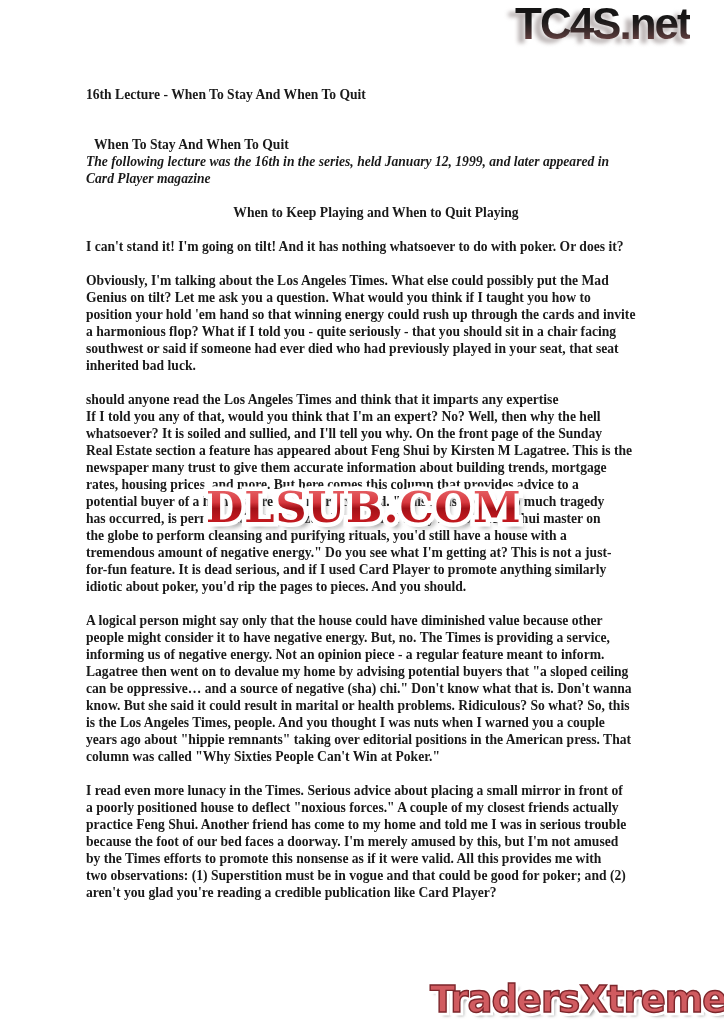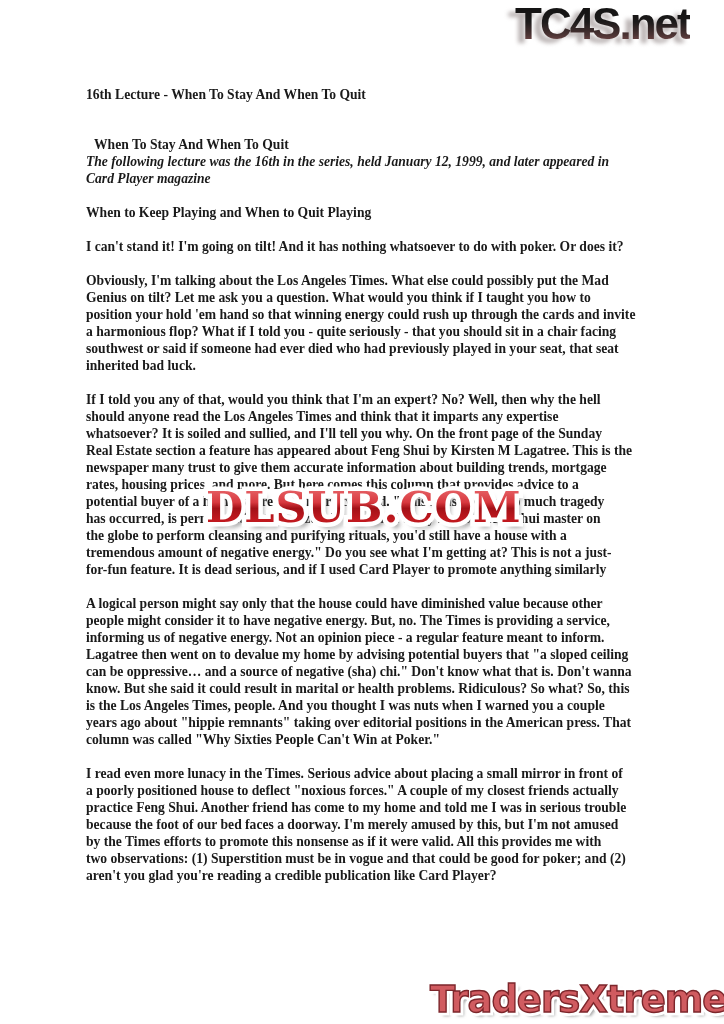--- a/index.html
+++ b/index.html
@@ -4,21 +4,21 @@
 <style>
   html,body{margin:0;padding:0;}
   body{
     width:724px;height:1024px;position:relative;background:#ffffff;overflow:hidden;
     font-family:"Liberation Serif", serif;color:#1a1a1a;
   }
   .page{position:absolute;left:86px;top:86px;width:580px;}
   .block{margin:0 0 17px 0;}
   .block.title{margin-bottom:33px;}
   .block.heading{margin-bottom:0;font-weight:bold;margin-left:8px;}
-  .block.heading2{font-weight:bold;}
+  .block.heading2{font-weight:bold;text-align:center;}
   .block.italic{font-style:italic;}
   .line{font-size:13.6px;line-height:17px;white-space:nowrap;font-weight:bold;}
   
   .wm{position:absolute;line-height:1;}
   .wm span{position:absolute;left:0;top:0;white-space:nowrap;}
   
   .wm-tc4s{right:7px;top:2px;width:212px;height:46px;
     font-family:"Liberation Sans", sans-serif;font-weight:900;font-size:44px;letter-spacing:-2px;}
   .wm-tc4s .back{color:#b9b2b2;transform:translate(3px,4px);filter:blur(2px);}
   .wm-tc4s .front{
@@ -66,31 +66,32 @@
     </div>
     <div class="block para">
       <div class="line">Obviously, I'm talking about the Los Angeles Times. What else could possibly put the Mad</div>
       <div class="line">Genius on tilt? Let me ask you a question. What would you think if I taught you how to</div>
       <div class="line">position your hold 'em hand so that winning energy could rush up through the cards and invite</div>
       <div class="line">a harmonious flop? What if I told you - quite seriously - that you should sit in a chair facing</div>
       <div class="line">southwest or said if someone had ever died who had previously played in your seat, that seat</div>
       <div class="line">inherited bad luck.</div>
     </div>
     <div class="block para">
+      <div class="line">should anyone read the Los Angeles Times and think that it imparts any expertise</div>
       <div class="line">If I told you any of that, would you think that I'm an expert? No? Well, then why the hell</div>
-      <div class="line">should anyone read the Los Angeles Times and think that it imparts any expertise</div>
       <div class="line">whatsoever? It is soiled and sullied, and I'll tell you why. On the front page of the Sunday</div>
       <div class="line">Real Estate section a feature has appeared about Feng Shui by Kirsten M Lagatree. This is the</div>
       <div class="line">newspaper many trust to give them accurate information about building trends, mortgage</div>
       <div class="line">rates, housing prices, and more. But here comes this column that provides advice to a</div>
       <div class="line">potential buyer of a home where a murder occurred. "This house, where so much tragedy</div>
       <div class="line">has occurred, is permanently stigmatized. If you hired every licensed feng shui master on</div>
       <div class="line">the globe to perform cleansing and purifying rituals, you'd still have a house with a</div>
       <div class="line">tremendous amount of negative energy." Do you see what I'm getting at? This is not a just-</div>
       <div class="line">for-fun feature. It is dead serious, and if I used Card Player to promote anything similarly</div>
+      <div class="line">idiotic about poker, you'd rip the pages to pieces. And you should.</div>
     </div>
     <div class="block para">
       <div class="line">A logical person might say only that the house could have diminished value because other</div>
       <div class="line">people might consider it to have negative energy. But, no. The Times is providing a service,</div>
       <div class="line">informing us of negative energy. Not an opinion piece - a regular feature meant to inform.</div>
       <div class="line">Lagatree then went on to devalue my home by advising potential buyers that "a sloped ceiling</div>
       <div class="line">can be oppressive… and a source of negative (sha) chi." Don't know what that is. Don't wanna</div>
       <div class="line">know. But she said it could result in marital or health problems. Ridiculous? So what? So, this</div>
       <div class="line">is the Los Angeles Times, people. And you thought I was nuts when I warned you a couple</div>
       <div class="line">years ago about "hippie remnants" taking over editorial positions in the American press. That</div>

